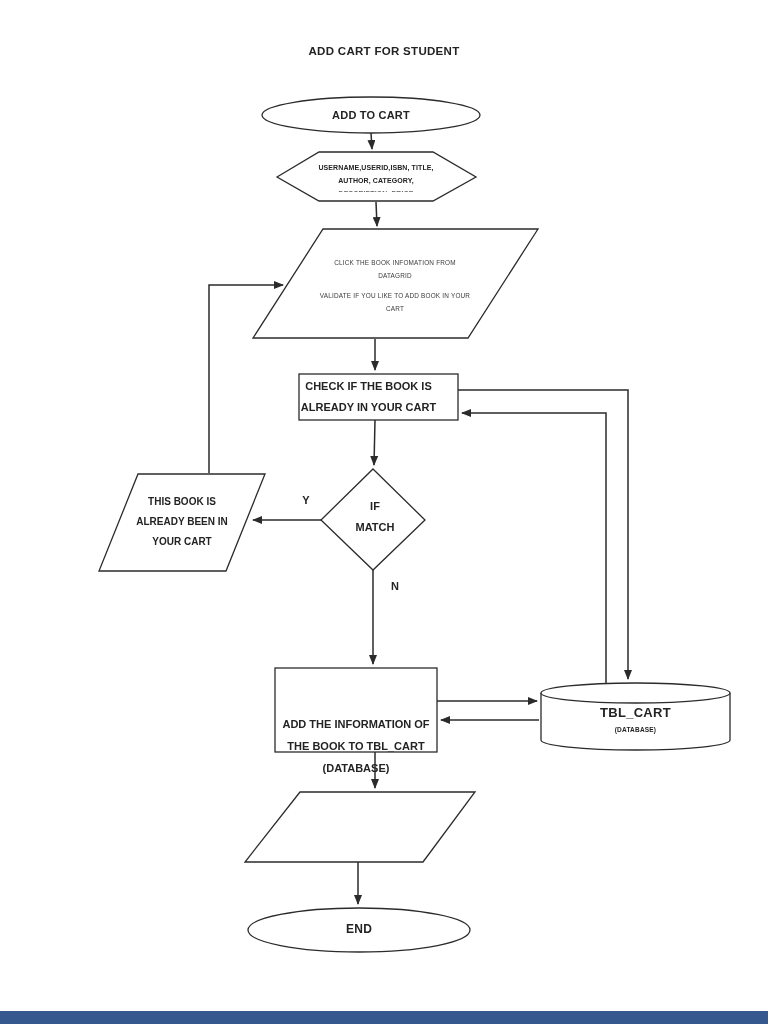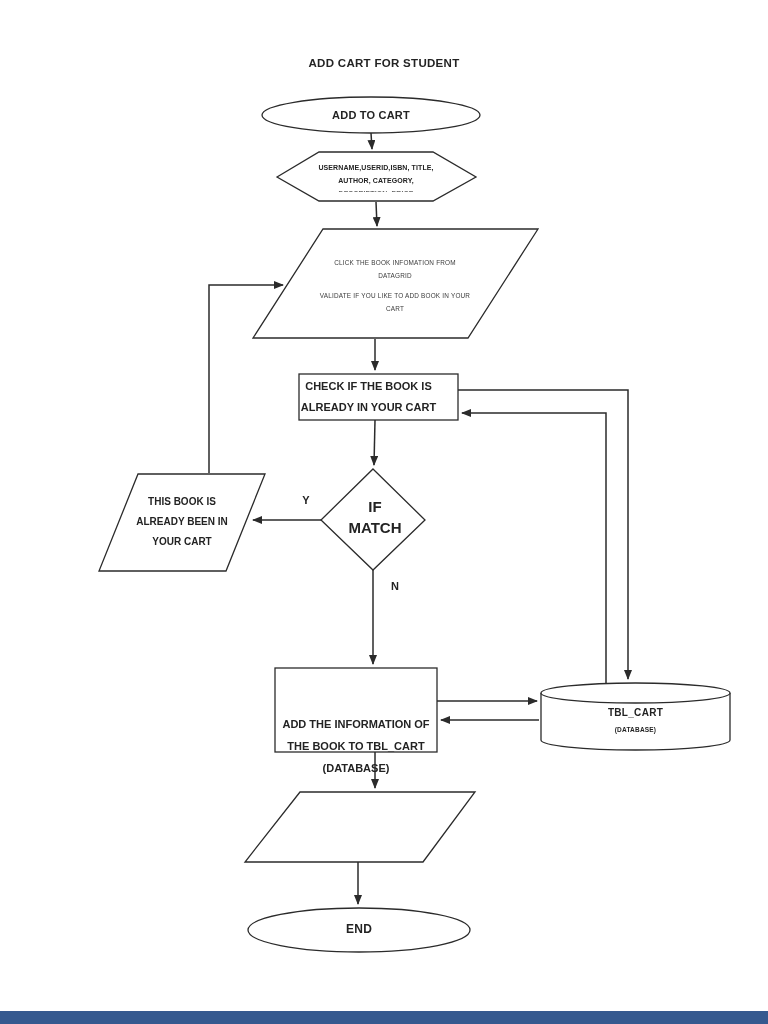--- a/index.html
+++ b/index.html
@@ -15,25 +15,25 @@
     font-weight:bold;line-height:14px;
   }
   .label .line{white-space:pre;}
   .title{font-size:11.5px;letter-spacing:.3px;}
   .lbl-start{font-size:11px;letter-spacing:.2px;}
   .lbl-hex{font-size:7px;line-height:13px;letter-spacing:.1px;}
   .lbl-hex .clip{height:5px;overflow:hidden;opacity:.7;}
   .lbl-process{font-size:6.4px;line-height:13px;font-weight:normal;color:#3a3a3a;letter-spacing:.2px;}
   .lbl-process .gap{height:7px;}
   .lbl-check{font-size:11px;line-height:21px;}
-  .lbl-decision{font-size:15px;line-height:21px;}
+  .lbl-decision{font-size:11px;line-height:21px;}
   .lbl-branch{font-size:11px;}
   .lbl-already{font-size:10px;line-height:20px;}
   .lbl-add{font-size:11px;line-height:22px;}
-  .lbl-db-name{font-size:10px;letter-spacing:.3px;}
+  .lbl-db-name{font-size:13px;letter-spacing:.3px;}
   .lbl-db-sub{font-size:6.5px;font-weight:bold;margin-top:3px;letter-spacing:.2px;}
   .lbl-success{font-size:10px;line-height:20px;}
   .lbl-end{font-size:12px;letter-spacing:.3px;}
   #footer-bar{
     position:absolute;left:0;bottom:0;width:768px;height:13px;
   }
 </style>
 </head>
 <body>
 
@@ -70,21 +70,21 @@
       <polygon points="373,469 425,520 373,570 321,520"></polygon>
       <polygon points="138,474 265,474 226,571 99,571"></polygon>
       <rect x="275" y="668" width="162" height="84"></rect>
       <path d="M541,693 L541,740 A94.5,10 0 0 0 730,740 L730,693"></path>
       <ellipse cx="635.5" cy="693" rx="94.5" ry="10"></ellipse>
       <polygon points="300,792 475,792 423,862 245,862"></polygon>
       <ellipse cx="359" cy="930" rx="111" ry="22"></ellipse>
     </g>
   </svg>
 
-  <div class="label title" style="left:264px;top:56px;width:240px;text-align:center;">ADD CART FOR STUDENT</div>
+  <div class="label title" style="left:264px;top:44px;width:240px;text-align:center;">ADD CART FOR STUDENT</div>
 
   <div class="label lbl-start" style="left:271px;top:108px;width:200px;">ADD TO CART</div>
 
   <div class="label lbl-hex" style="left:286px;top:161px;width:180px;">
     <div class="line">USERNAME,USERID,ISBN, TITLE,</div>
     <div class="line">AUTHOR, CATEGORY,</div>
     <div class="clip">
         <div class="line">DESCRIPTION, PRICE</div>
       </div>
   </div>

